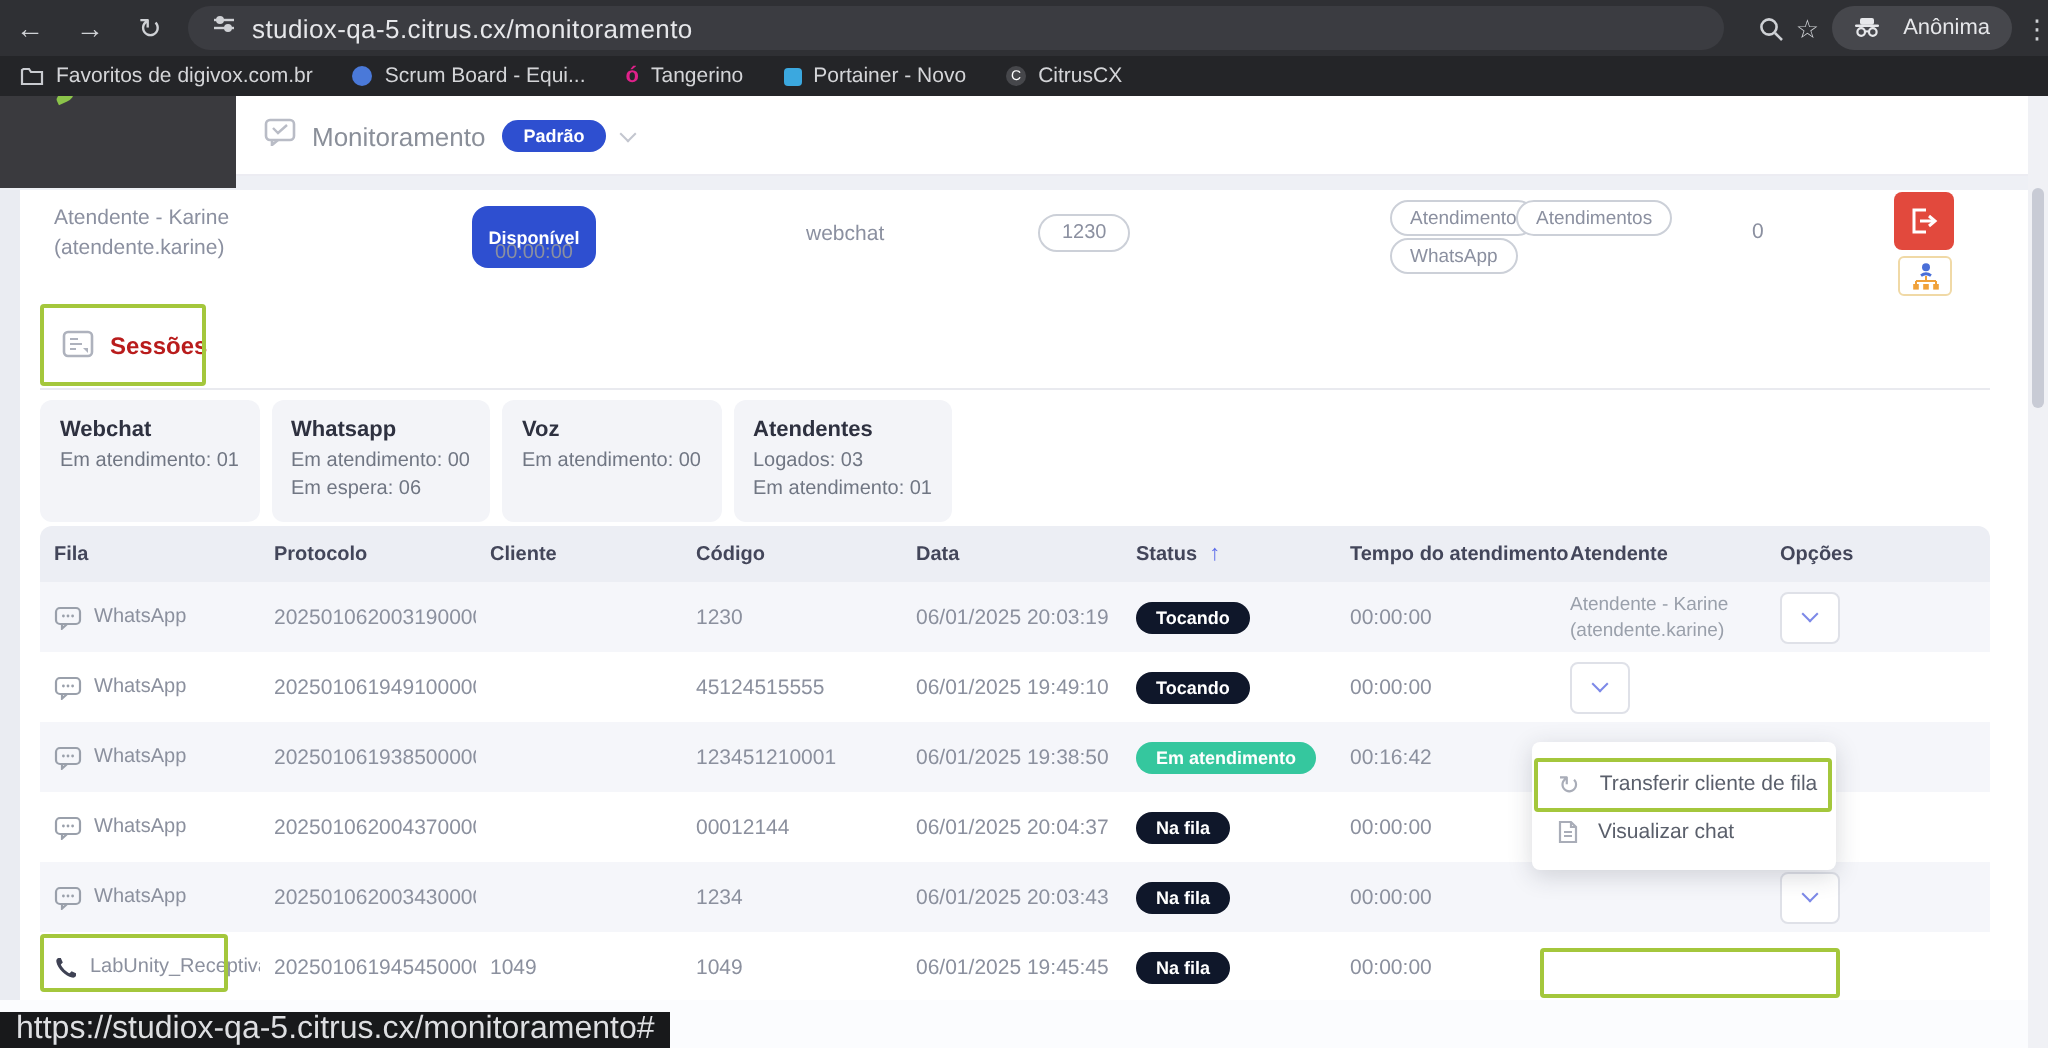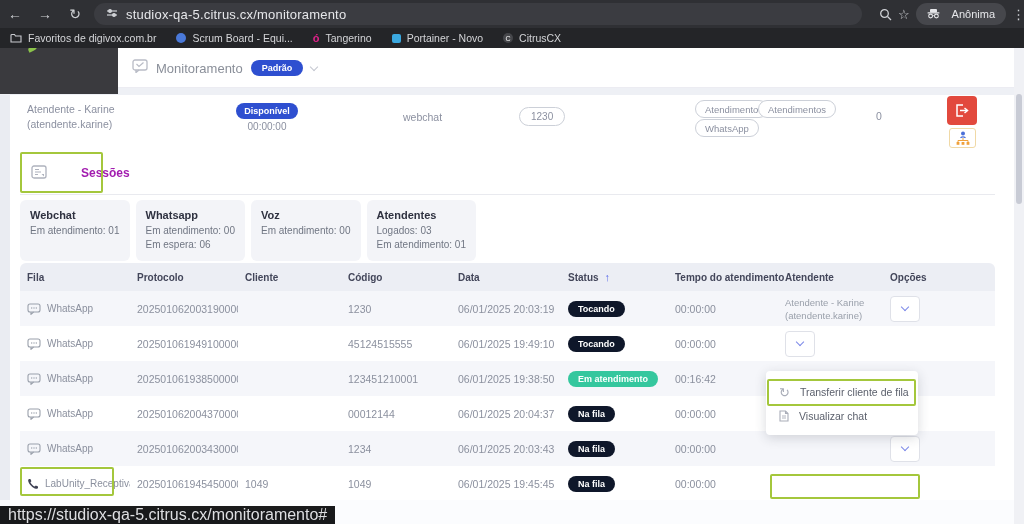--- a/index.html
+++ b/index.html
@@ -44,31 +44,31 @@
   .page-title-row { position:absolute; top:48px; left:132px; height:40px; display:flex; align-items:center; gap:8px; z-index:4; }
   .pt-label { font-size:13px; color:#8a8f99; }
   .badge { background:#2e4fd0; color:#fff; font-size:9px; font-weight:bold; padding:3px 11px; border-radius:9px; }
   .chev { width:6px; height:6px; border-right:1.5px solid #c3c6cf; border-bottom:1.5px solid #c3c6cf; transform:rotate(45deg); margin-top:-3px; }
   .band { position:absolute; top:88px; left:0; width:1024px; height:7px; background:#eef0f5; z-index:1; }
   .gutter-left { position:absolute; top:95px; left:0; width:10px; height:411px; background:#eaecf2; }
   .scrollbar { position:absolute; top:48px; right:0; width:10px; height:476px; background:#f0f1f5; z-index:4; }
   .thumb { position:absolute; top:46px; left:2px; width:6px; height:110px; background:#c8cbd5; border-radius:3px; }
   
   .agent-name { position:absolute; top:102px; left:27px; font-size:10.5px; line-height:15px; color:#8b90a0; }
-  .status-pill { position:absolute; top:103px; left:236px; width:62px; height:16px; background:#2e4fd0; border-radius:8px; color:#fff; font-size:9px; font-weight:bold; display:flex; align-items:center; justify-content:center; }
+  .status-pill { position:absolute; top:103px; left:236px; width:62px; height:31px; background:#2e4fd0; border-radius:8px; color:#fff; font-size:9px; font-weight:bold; display:flex; align-items:center; justify-content:center; }
   .status-time { position:absolute; top:121px; left:236px; width:62px; text-align:center; font-size:10px; color:#8b90a0; }
   .agent-channel { position:absolute; top:111px; left:403px; font-size:10.5px; color:#8b90a0; }
   .code-pill { position:absolute; top:107px; left:519px; border:1px solid #ccd0d8; border-radius:10px; padding:3px 11px; font-size:10px; color:#8b90a0; }
   .tag-pill { position:absolute; border:1px solid #ccd0d8; border-radius:10px; padding:2.5px 9px; font-size:9.5px; color:#8b90a0; background:#fff; }
   .agent-count { position:absolute; top:110px; left:876px; font-size:10.5px; color:#8b90a0; }
   .logout-btn { position:absolute; top:96px; left:947px; width:30px; height:29px; background:#e2493d; border-radius:4px; display:flex; align-items:center; justify-content:center; }
   .org-btn { position:absolute; top:128px; left:949px; width:27px; height:20px; border:1px solid #f0d9a6; border-radius:3px; display:flex; align-items:center; justify-content:center; background:#fff; }
   
   .sessions-btn { position:absolute; top:152px; left:20px; width:83px; height:41px; display:flex; align-items:center; gap:8px; padding-left:11px; background:#fff; }
-  .sessions-label { font-size:12px; font-weight:bold; color:#a21caf;margin-left:26px; }
+  .sessions-label { font-size:12px; font-weight:bold; color:#b91c1c; }
   .divider { position:absolute; top:194px; left:20px; width:975px; height:1px; background:#e9eaef; }
   .cards { position:absolute; top:200px; left:20px; display:flex; gap:6px; }
   .card { background:#f3f4f8; border-radius:6px; padding:9px 10px; }
   .card-title { font-size:11px; font-weight:bold; color:#2e3140; margin-bottom:3px; }
   .card-line { font-size:10px; color:#707683; line-height:14px; white-space:nowrap; }
   
   .table { position:absolute; top:263px; left:20px; width:975px; }
   .grid-cols { display:grid; grid-template-columns:110px 108px 103px 110px 110px 107px 110px 105px 1fr; }
   .thead { background:#eceef4; height:28px; align-items:center; border-radius:6px 6px 0 0; font-size:10px; font-weight:bold; color:#43465a; }
   .thead > div { padding-left:7px; white-space:nowrap; }

